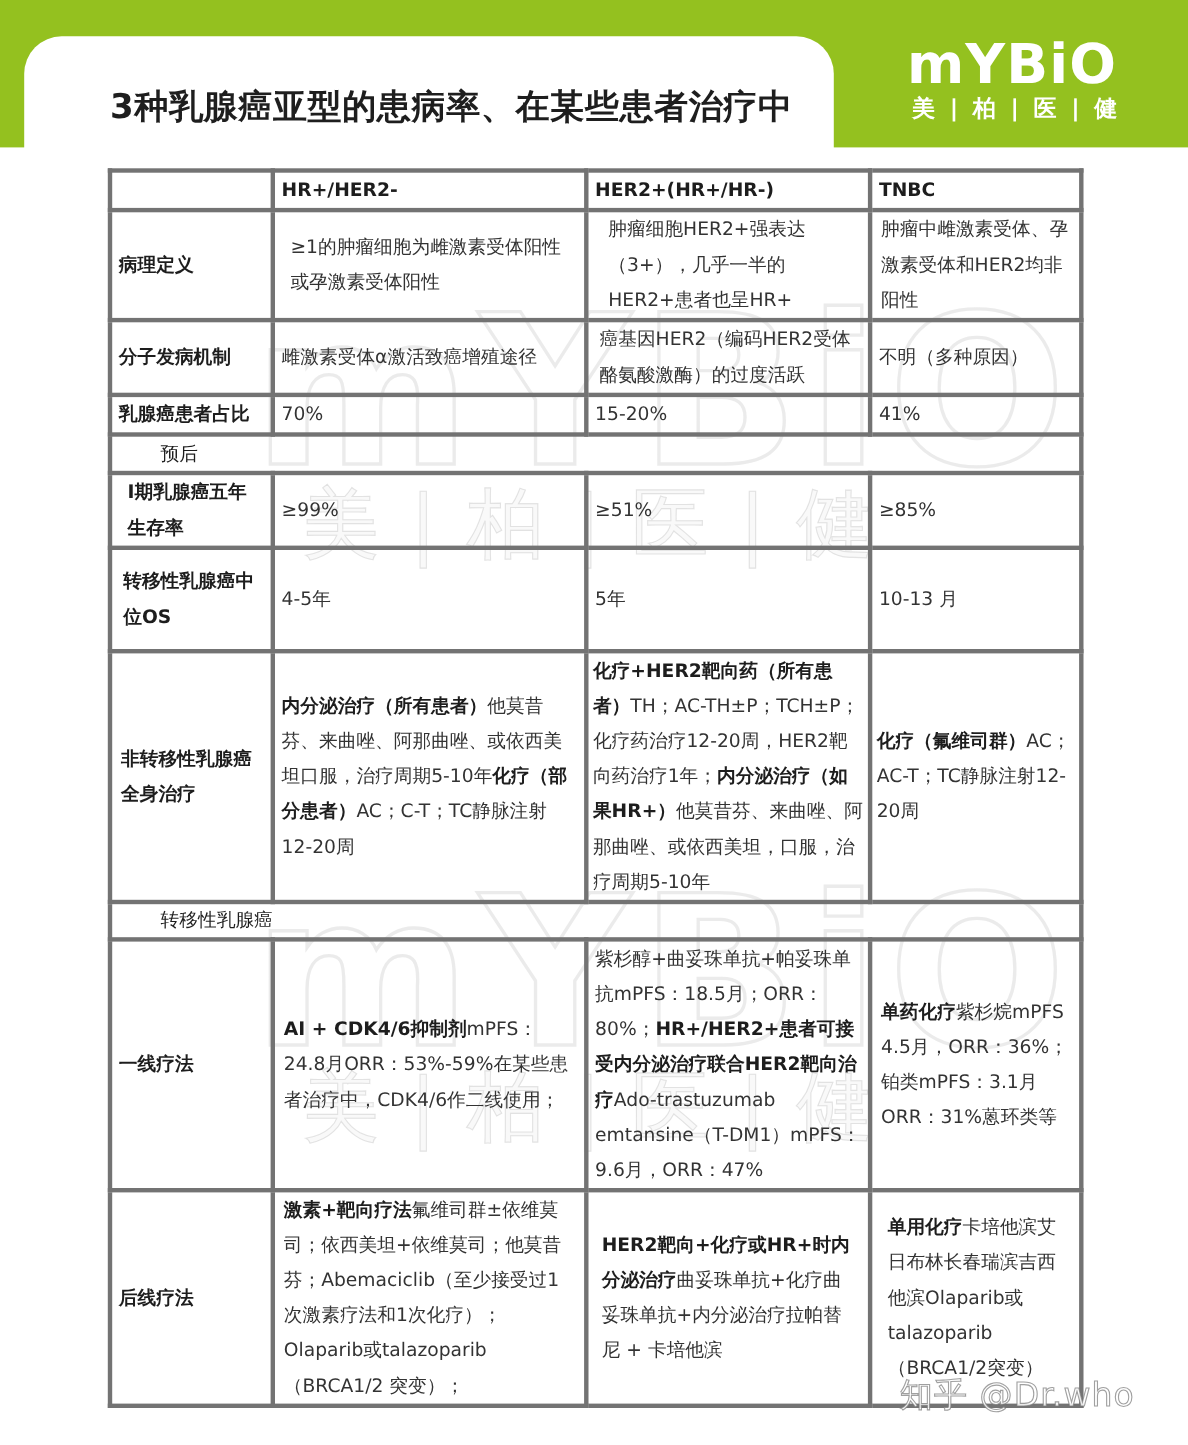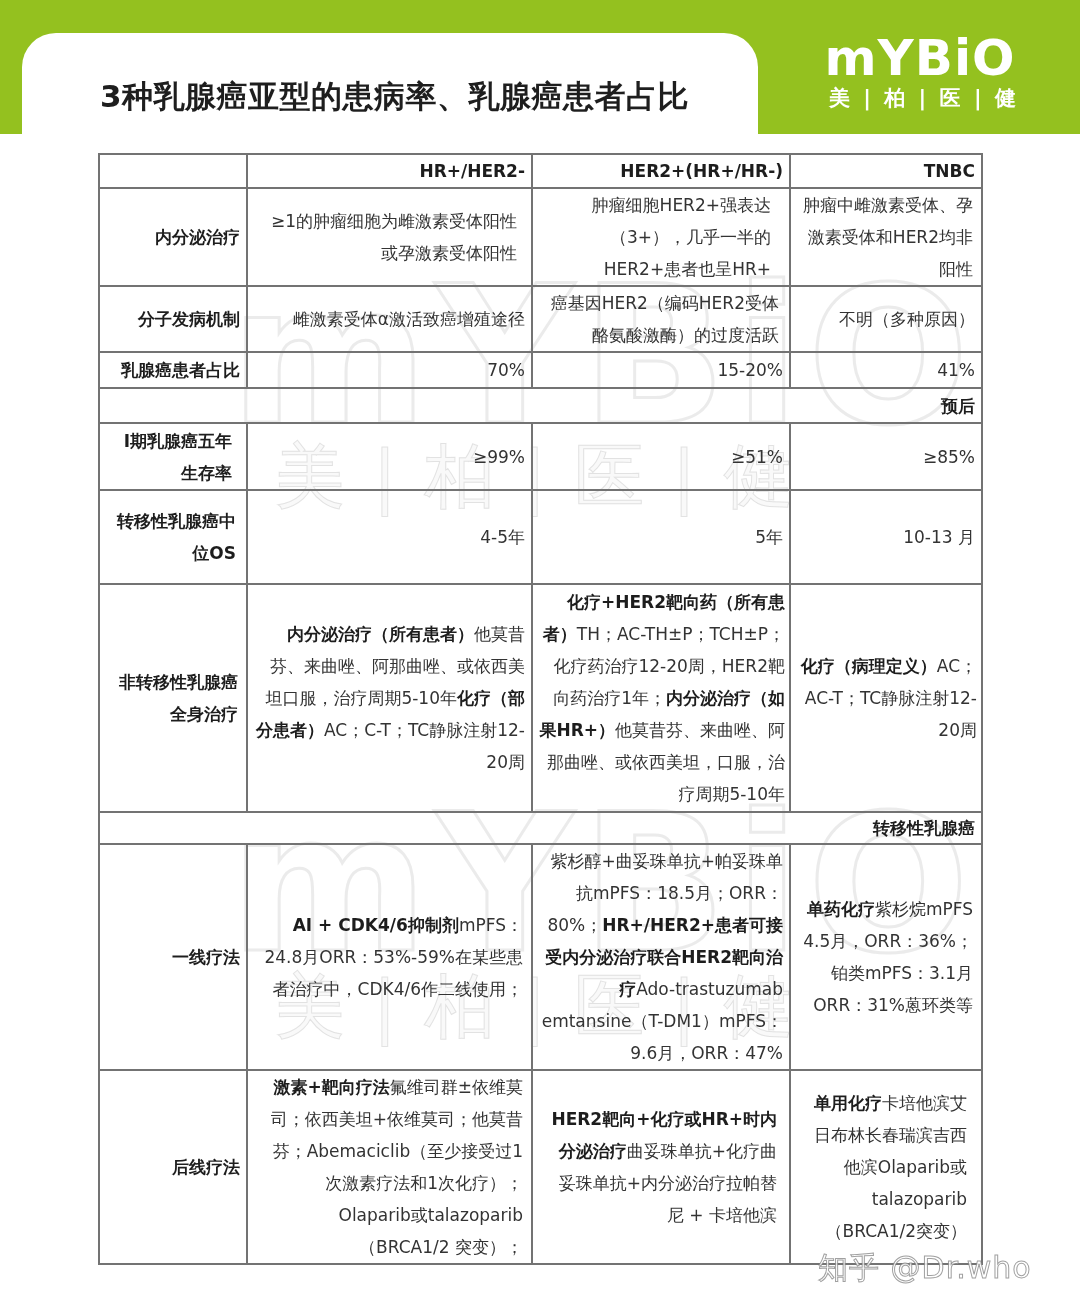--- a/index.html
+++ b/index.html
@@ -14,34 +14,34 @@
   .logo-word { position: absolute; left: 0; top: 0; width: 210px; font-family: "DejaVu Sans", sans-serif; font-weight: bold; font-size: 50px; color: #ffffff; letter-spacing: 1px; line-height: 56px; text-align: center; }
   .logo-cn { position: absolute; left: 14px; top: 54px; width: 190px; font-size: 21px; color: #ffffff; font-weight: bold; text-align: left; letter-spacing: 3px; }
 
   .watermark { position: absolute; pointer-events: none; color: rgba(200,200,200,0.22); font-weight: bold; }
   .wm-logo-1 { left: 230px; top: 262px; font-size: 190px; letter-spacing: 8px; line-height: 1; -webkit-text-stroke: 3px rgba(190,190,190,0.30); color: transparent; }
   .wm-cn-1 { left: 275px; top: 430px; font-size: 70px; letter-spacing: 28px; -webkit-text-stroke: 1px rgba(180,180,180,0.35); color: rgba(230,230,230,0.25); font-weight: normal; }
   .wm-logo-2 { left: 230px; top: 790px; font-size: 190px; letter-spacing: 8px; line-height: 1; -webkit-text-stroke: 3px rgba(190,190,190,0.30); color: transparent; }
   .wm-cn-2 { left: 275px; top: 960px; font-size: 70px; letter-spacing: 28px; -webkit-text-stroke: 1px rgba(180,180,180,0.35); color: rgba(230,230,230,0.25); font-weight: normal; }
 
   table.main { position: absolute; left: 98px; top: 153px; width: 883px; border-collapse: collapse; table-layout: fixed; font-size: 17px; }
-  table.main td { border: 2px solid #737373; text-align: right; vertical-align: middle; line-height: 32px; padding: 0 6px; color: #333333; background: transparent; }
+  table.main td { border: 4px solid #737373; text-align: left; vertical-align: middle; line-height: 32px; padding: 0 6px; color: #333333; background: transparent; }
   table.main td.rowhead { font-weight: bold; color: #1d1d1d; font-size: 17px; }
   table.main td.colhead { font-weight: bold; color: #1d1d1d; font-size: 17px; }
-  table.main td.section { font-weight: bold; color: #1d1d1d; font-size: 17px; line-height: 30px; padding-left: 44px; }
+  table.main td.section { font-weight: normal; color: #1d1d1d; font-size: 17px; line-height: 30px; padding-left: 44px; }
   b { font-weight: bold; color: #1d1d1d; }
 
   .zhihu { position: absolute; left: 818px; top: 1248px; font-size: 30px; color: rgba(255,255,255,0.85); -webkit-text-stroke: 1px rgba(120,120,120,0.7); white-space: nowrap; letter-spacing: 1px; }
 </style>
 </head>
 <body>
 
 <div class="banner"></div>
 <div class="title-card"></div>
-<div class="page-title">3种乳腺癌亚型的患病率、乳腺癌患者占比</div>
+<div class="page-title">3种乳腺癌亚型的患病率、在某些患者治疗中</div>
 
 <div class="logo">
   <div class="logo-word">mYBiO</div>
   <div class="logo-cn">美 | 柏 | 医 | 健</div>
 </div>
 
 <div class="watermark wm-logo-1">mYBiO</div>
 <div class="watermark wm-cn-1">美|柏|医|健</div>
 <div class="watermark wm-logo-2">mYBiO</div>
 <div class="watermark wm-cn-2">美|柏|医|健</div>
@@ -54,21 +54,21 @@
     <col style="width:192px">
   </colgroup>
   <tbody>
       <tr style="height:33px">
     <td class="colhead"></td>
     <td class="colhead">HR+/HER2-</td>
     <td class="colhead">HER2+(HR+/HR-)</td>
     <td class="colhead">TNBC</td>
   </tr>
   <tr style="height:98px">
-    <td class="rowhead">内分泌治疗</td>
+    <td class="rowhead">病理定义</td>
     <td style="padding:0 14px">≥1的肿瘤细胞为雌激素受体阳性或孕激素受体阳性</td>
     <td style="padding:0 18px">肿瘤细胞HER2+强表达（3+），几乎一半的HER2+患者也呈HR+</td>
     <td style="padding:0 8px">肿瘤中雌激素受体、孕激素受体和HER2均非阳性</td>
   </tr>
   <tr style="height:64px">
     <td class="rowhead">分子发病机制</td>
     <td>雌激素受体α激活致癌增殖途径</td>
     <td style="padding:0 10px">癌基因HER2（编码HER2受体酪氨酸激酶）的过度活跃</td>
     <td>不明（多种原因）</td>
   </tr>
@@ -90,21 +90,21 @@
   <tr style="height:94px">
     <td class="rowhead" style="padding:0 10px">转移性乳腺癌中位OS</td>
     <td>4-5年</td>
     <td>5年</td>
     <td>10-13 月</td>
   </tr>
   <tr style="height:228px">
     <td class="rowhead" style="padding:0 8px">非转移性乳腺癌全身治疗</td>
     <td style="padding:0 6px"><b>内分泌治疗（所有患者）</b><span>他莫昔芬、来曲唑、阿那曲唑、或依西美坦口服，治疗周期5-10年</span><b>化疗（部分患者）</b><span>AC；C-T；TC静脉注射12-20周</span></td>
     <td style="padding:0 4px"><b>化疗+HER2靶向药（所有患者）</b><span>TH；AC-TH±P；TCH±P；化疗药治疗12-20周，HER2靶向药治疗1年；</span><b>内分泌治疗（如果HR+）</b><span>他莫昔芬、来曲唑、阿那曲唑、或依西美坦，口服，治疗周期5-10年</span></td>
-    <td style="padding:0 4px"><b>化疗（病理定义）</b><span>AC；AC-T；TC静脉注射12-20周</span></td>
+    <td style="padding:0 4px"><b>化疗（氟维司群）</b><span>AC；AC-T；TC静脉注射12-20周</span></td>
   </tr>
   <tr style="height:31px">
     <td colspan="4" class="section">转移性乳腺癌</td>
   </tr>
   <tr style="height:226px">
     <td class="rowhead">一线疗法</td>
     <td style="padding:0 8px"><b>AI + CDK4/6抑制剂</b><span>mPFS：24.8月ORR：53%-59%在某些患者治疗中，CDK4/6作二线使用；</span></td>
     <td style="padding:0 6px"><span>紫杉醇+曲妥珠单抗+帕妥珠单抗mPFS：18.5月；ORR：80%；</span><b>HR+/HER2+患者可接受内分泌治疗联合HER2靶向治疗</b><span>Ado-trastuzumab emtansine（T-DM1）mPFS：9.6月，ORR：47%</span></td>
     <td style="padding:0 8px"><b>单药化疗</b><span>紫杉烷mPFS 4.5月，ORR：36%；铂类mPFS：3.1月ORR：31%蒽环类等</span></td>
   </tr>

